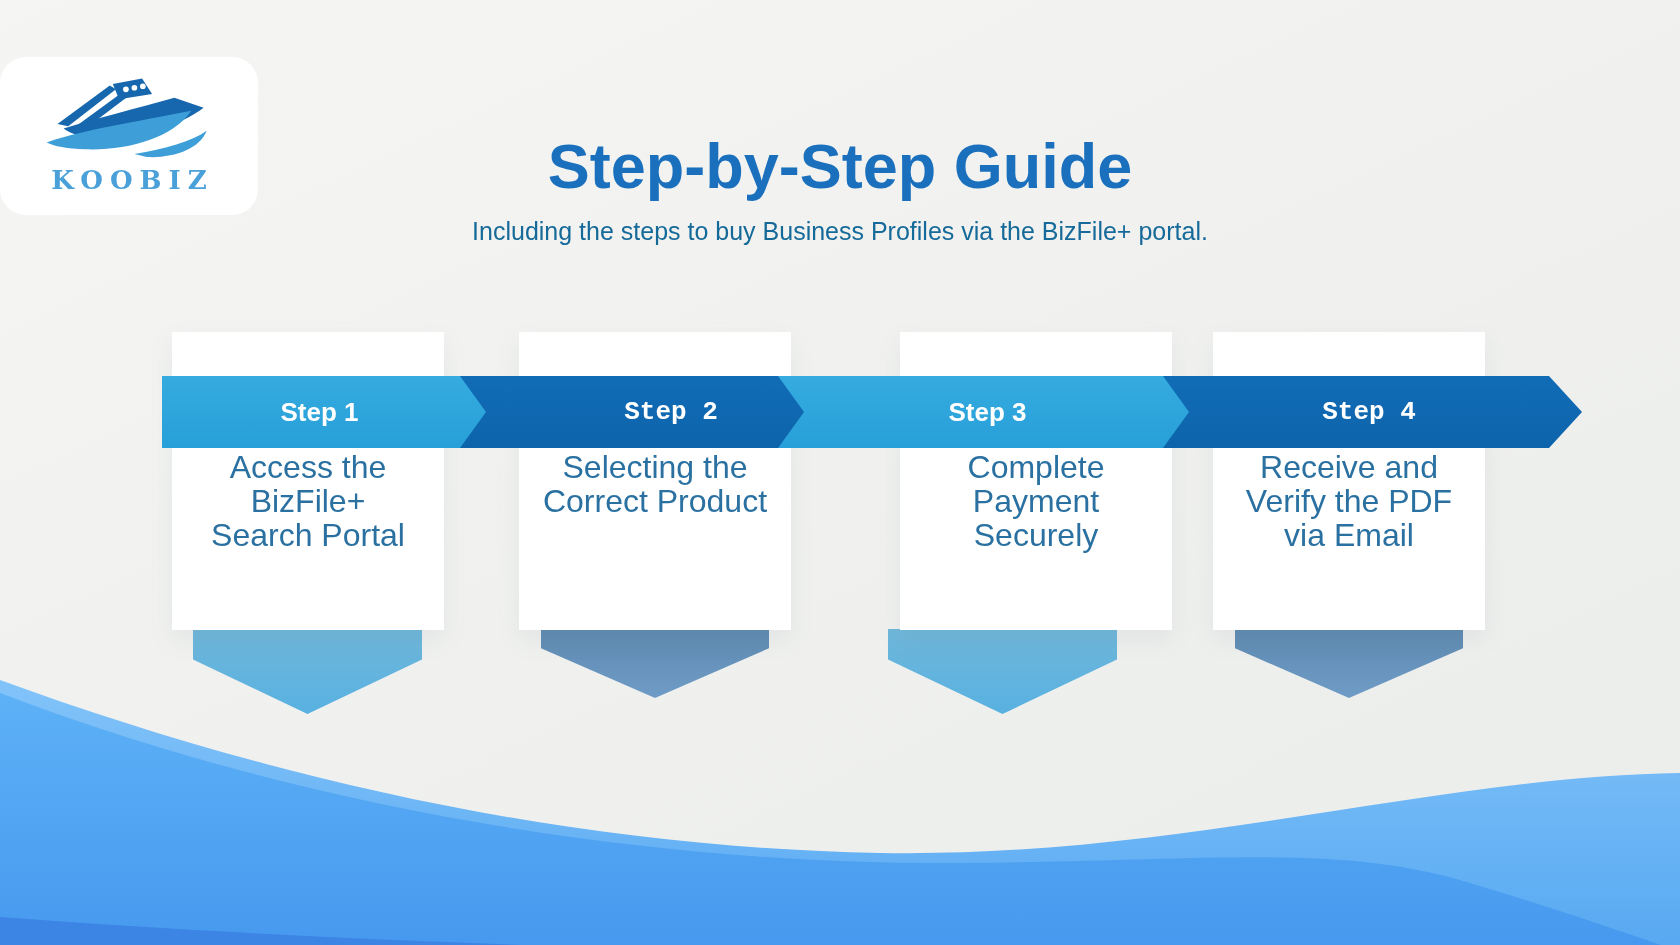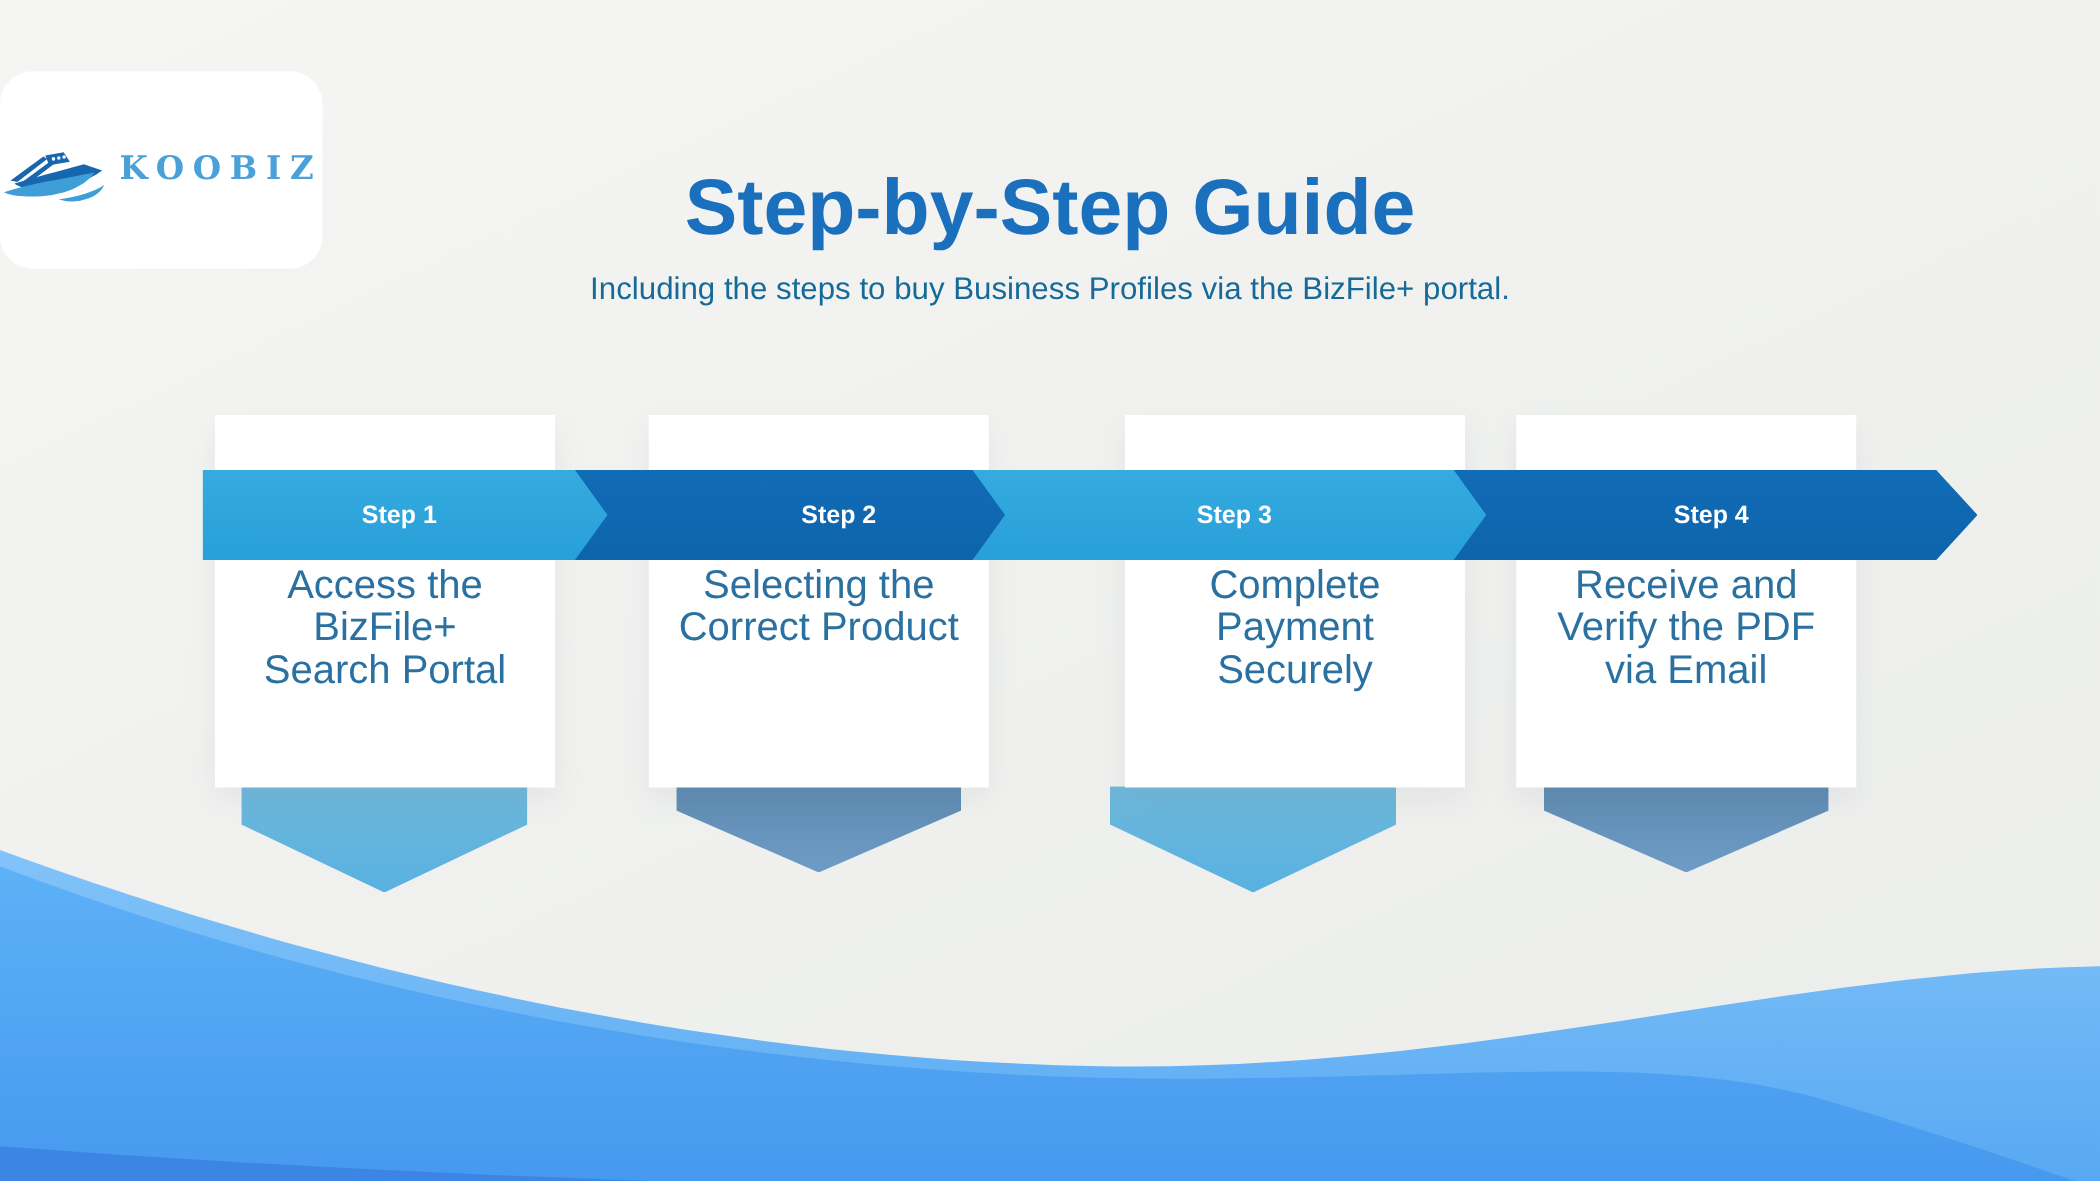--- a/index.html
+++ b/index.html
@@ -5,21 +5,21 @@
   html,body{margin:0;padding:0;background:#dddddd;}
   .stage{
     position:relative;width:1680px;height:945px;overflow:hidden;
     font-family:"Liberation Sans",sans-serif;
     background:linear-gradient(155deg,#f5f6f4 0%,#f1f2f0 40%,#ebedeb 100%);
   }
   
   .logo-card{
     position:absolute;left:0;top:57;width:258px;height:158px;
     background:#ffffff;border-radius:26px;z-index:4;
-    display:flex;flex-direction:row;align-items:center;justify-content:flex-start;
+    display:flex;flex-direction:column;align-items:center;justify-content:flex-start;
     top:57px;
   }
   .logo-card svg{width:196px;height:100px;margin-top:10px;}
   .brand{
     font-family:"DejaVu Serif",serif;font-weight:bold;font-size:26px;
     letter-spacing:7px;color:#4aa0d8;margin-top:-2px;text-indent:7px;
   }
   .title{
     position:absolute;left:0;top:130px;width:100%;margin:0;text-align:center;
     font-size:63px;font-weight:bold;color:#1b70bd;letter-spacing:0px;z-index:2;
@@ -35,27 +35,27 @@
   }
   .card.c1{left:172px}.card.c2{left:519px}.card.c3{left:900px}.card.c4{left:1213px}
   .desc{
     position:absolute;top:118px;left:0;width:100%;text-align:center;
     font-size:32px;line-height:34px;font-weight:500;color:#2a71a1;
   }
   
   .banner{
     position:absolute;top:376px;height:72px;z-index:3;
     display:flex;align-items:center;justify-content:center;
-    font-size:20px;font-weight:bold;color:#ffffff;
+    font-size:26px;font-weight:bold;color:#ffffff;
     filter:drop-shadow(0 1px 2px rgba(90,115,135,0.25));
   }
   .banner.first{clip-path:polygon(0 0,calc(100% - 33px) 0,100% 50%,calc(100% - 33px) 100%,0 100%);padding-right:33px;}
   .banner.notched{clip-path:polygon(0 0,calc(100% - 33px) 0,100% 50%,calc(100% - 33px) 100%,0 100%,26px 50%);padding-left:26px;padding-right:33px;}
   .banner.light{background:linear-gradient(180deg,#35abdf,#279fd8);}
-  .banner.dark{background:linear-gradient(180deg,#116cb6,#0d64ab);}
+  .banner.dark{background:linear-gradient(180deg,#116cb6,#0d64ab);font-family:Liberation Mono, monospace;}
   .banner.b1{left:162px;width:315px;}
   .banner.b2{left:460px;width:370px;}
   .banner.b3{left:778px;width:367px;}
   .banner.b4{left:1163px;width:360px;}
   
   .pennant{position:absolute;top:629px;z-index:1;}
   .pennant.pl{
     width:229px;height:85px;
     clip-path:polygon(0 0,100% 0,100% 36%,50% 100%,0 36%);
     background:linear-gradient(180deg,#6fb7da 0%,#58b1e1 100%);

